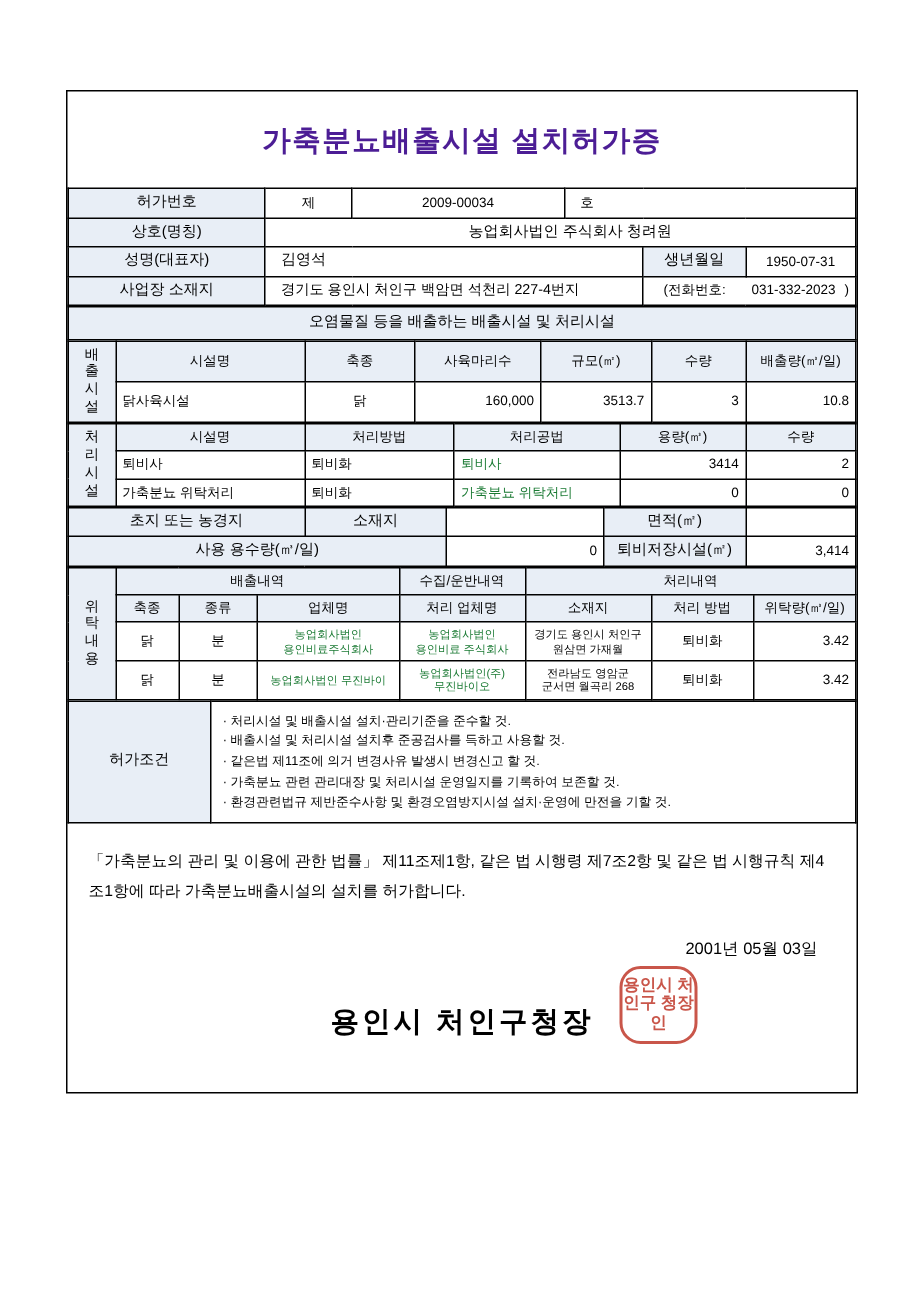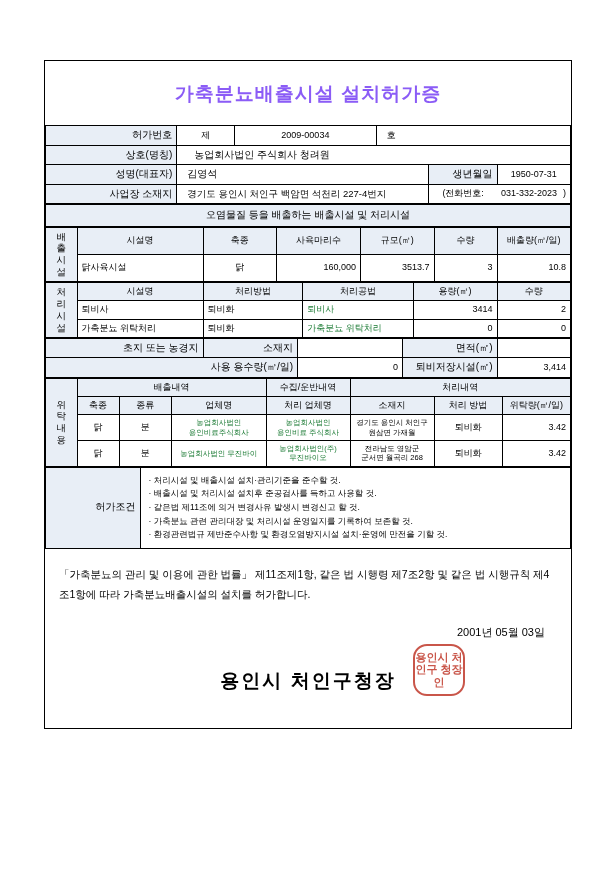--- a/index.html
+++ b/index.html
@@ -17,39 +17,39 @@
     width:528px;
     border:1.5px solid #000;
     box-sizing:border-box;
     background:#fff;
   }
   .title{
     text-align:center;
     font-size:19px;
     font-weight:bold;
     letter-spacing:1px;
-    color:#8b5cf6;
+    color:#4c1d95;
     padding:20px 0 18px 0;
   }
   table{
     border-collapse:collapse;
     width:100%;
     table-layout:fixed;
   }
   td,th{
     border:0.8px solid #000;
     font-size:9px;
     padding:3px 4px;
     vertical-align:middle;
     word-break:keep-all;
     line-height:1.25;
   }
   .lbl{
     background:#e8eef6;
-    text-align:right;
+    text-align:center;
     font-size:10px;
   }
   .hdr{
     background:#e8eef6;
     text-align:center;
     font-size:9px;
   }
   .vlbl{
     background:#e8eef6;
     text-align:center;
@@ -142,21 +142,21 @@
     </colgroup>
     <tbody>
         <tr>
       <td class="lbl">허가번호</td>
       <td class="c">제</td>
       <td class="c">2009-00034</td>
       <td class="c" colspan="3" style="text-align:left;padding-left:10px;">호</td>
     </tr>
     <tr>
       <td class="lbl">상호(명칭)</td>
-      <td class="l" colspan="5" style="padding-left:17px;font-size:10px;">농업회사법인 주식회사 청려원</td>
+      <td class="l" colspan="5" style="padding-left:17px;font-size:10px;text-align:center;">농업회사법인 주식회사 청려원</td>
     </tr>
     <tr>
       <td class="lbl">성명(대표자)</td>
       <td class="l" colspan="3" style="padding-left:10px;font-size:10px;font-family:Liberation Serif, serif;">김영석</td>
       <td class="lbl">생년월일</td>
       <td class="c">1950-07-31</td>
     </tr>
     <tr>
       <td class="lbl">사업장 소재지</td>
       <td class="l" colspan="3" style="padding-left:10px;font-size:9.5px;">경기도 용인시 처인구 백암면 석천리 227-4번지</td>

